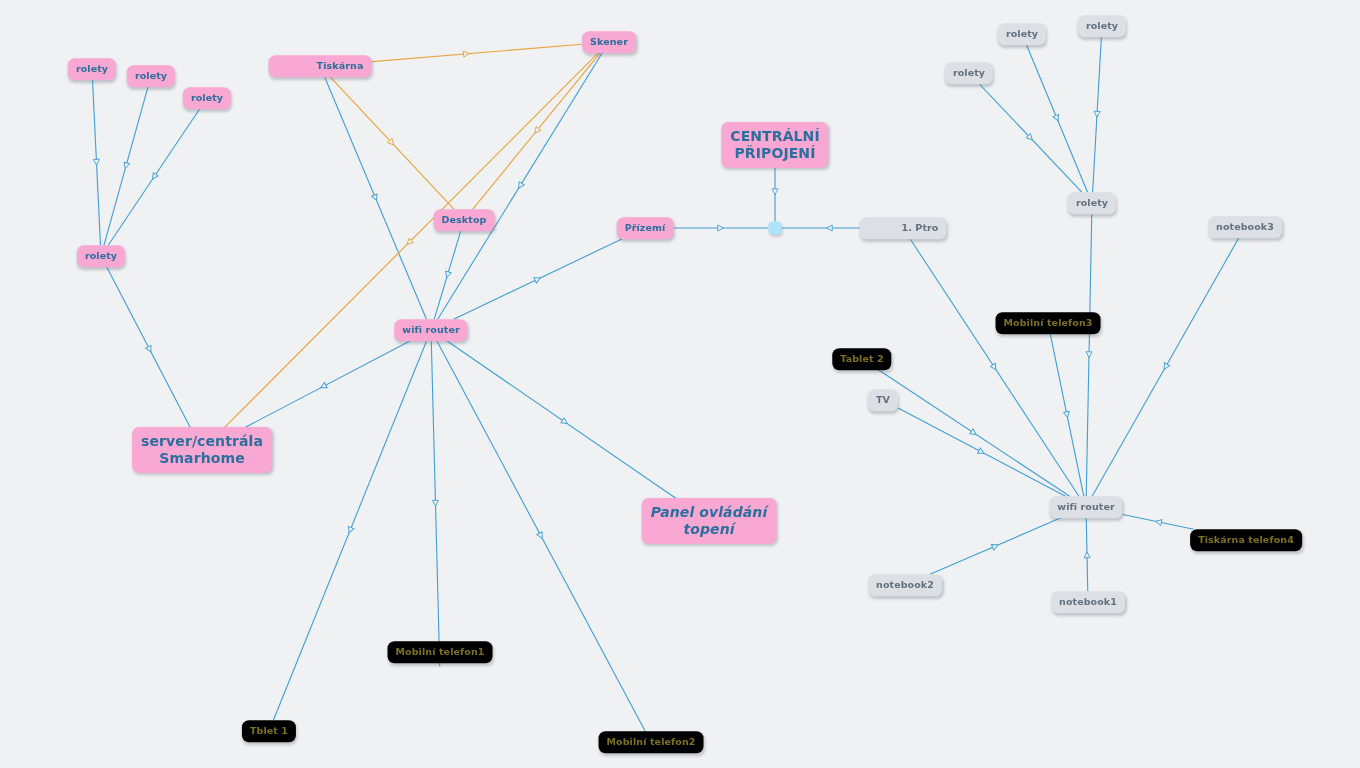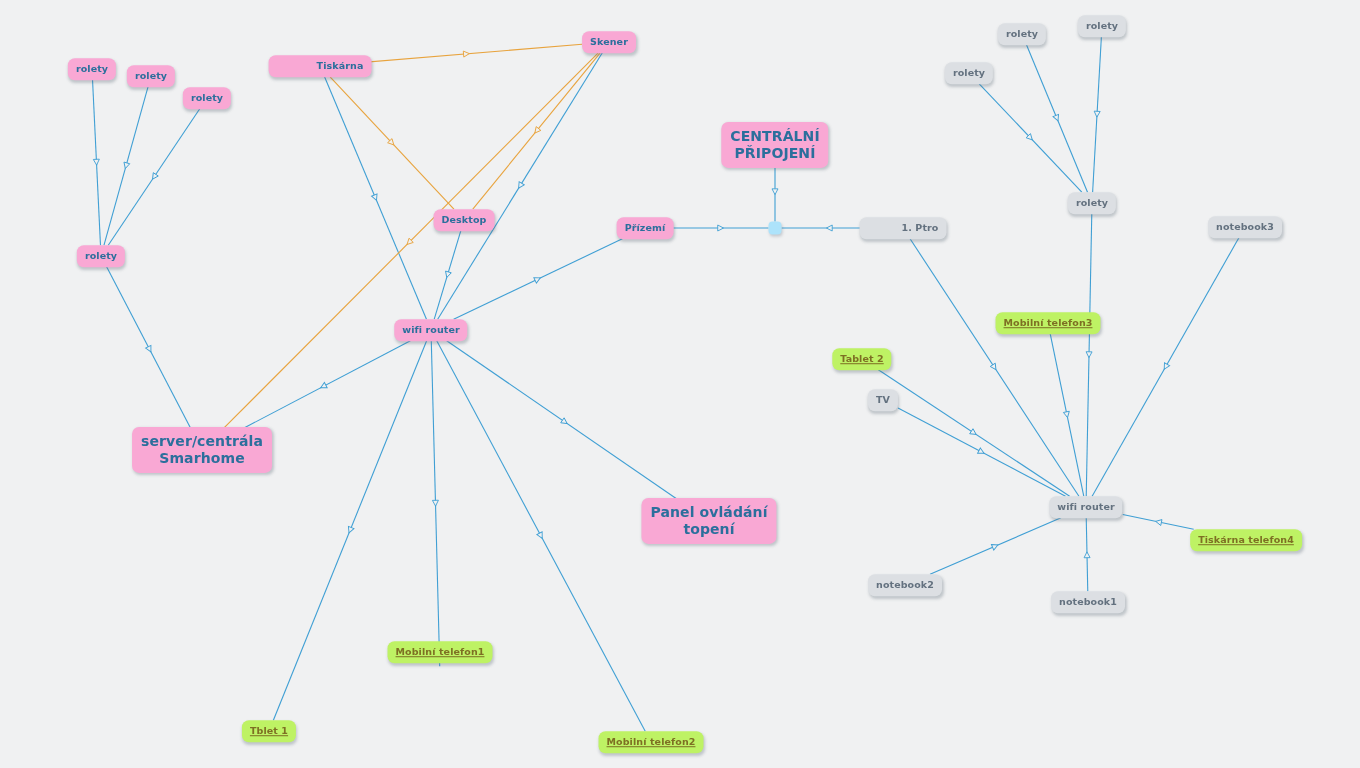--- a/index.html
+++ b/index.html
@@ -43,23 +43,22 @@
   }
   .node.blue {
     background: #f9a8d4;
     color: #2b6f9c;
   }
   .node.gray {
     background: #dcdfe3;
     color: #63717f;
   }
   .node.yellow {
-    background: #bef264;
+    background: #000000;
     color: #7d6f23;
-    text-decoration: underline;
   }
   .node.big {
     font-size: 14px;
     padding: 6px 9px;
   }
   .junction {
     position: absolute;
     transform: translate(-50%, -50%);
     width: 13px;
     height: 13px;
@@ -143,21 +142,21 @@
       <div class="node blue" style="left: 92px; top: 69px;">rolety</div>
       <div class="node blue" style="left: 151px; top: 76px;">rolety</div>
       <div class="node blue" style="left: 207px; top: 98px;">rolety</div>
       <div class="node blue" style="left: 101px; top: 256px;">rolety</div>
       <div class="node blue" style="left: 320px; top: 66px; padding-left: 48px;">Tiskárna</div>
       <div class="node blue" style="left: 609px; top: 42px;">Skener</div>
       <div class="node blue" style="left: 464px; top: 220px;">Desktop</div>
       <div class="node blue" style="left: 431px; top: 330px;">wifi router</div>
       <div class="node blue big" style="left: 202px; top: 450px;">server/centrála
 Smarhome</div>
-      <div class="node blue big" style="left: 709px; top: 521px;">Panel ovládání
+      <div class="node blue big" style="left: 709px; top: 521px; font-style: italic;">Panel ovládání
 topení</div>
       <div class="node yellow" style="left: 269px; top: 731px;">Tblet 1</div>
       <div class="node yellow" style="left: 440px; top: 652px;">Mobilní telefon1</div>
       <div class="node yellow" style="left: 651px; top: 742px;">Mobilní telefon2</div>
       <div class="node blue" style="left: 645px; top: 228px;">Přízemí</div>
       <div class="node blue big" style="left: 775px; top: 145px;">CENTRÁLNÍ
 PŘIPOJENÍ</div>
       <div class="junction" style="left: 775px; top: 228px;"></div>
       <div class="node gray" style="left: 903px; top: 228px; padding-left: 42px;">1. Ptro</div>
       <div class="node gray" style="left: 1022px; top: 34px;">rolety</div>

